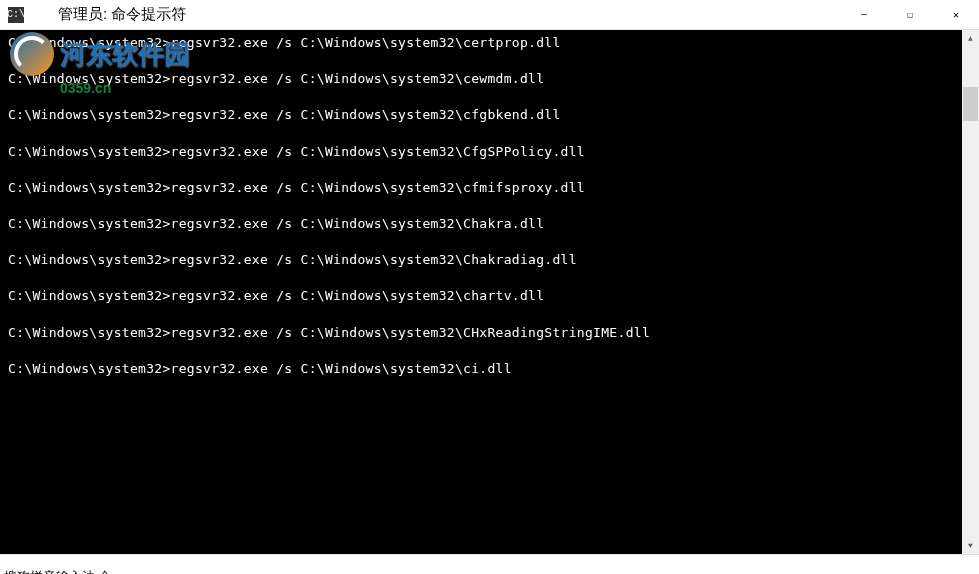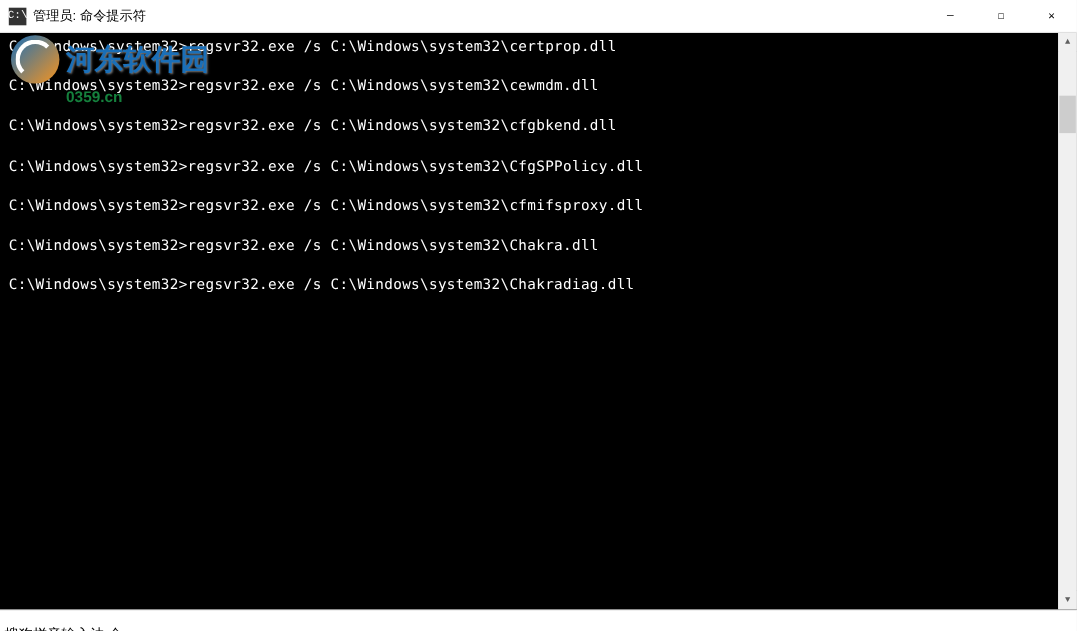--- a/index.html
+++ b/index.html
@@ -29,23 +29,24 @@
       margin-left: 8px;
       margin-right: 6px;
       background: #333;
       font-size: 10px;
       color: #fff;
       display: flex;
       align-items: center;
       justify-content: center;
     }
     .titlebar-title {
-      font-size: 12px;
+      font-size: 15px;
       color: #000;
       font-family: "Microsoft YaHei", sans-serif;
+      margin-left: 28px;
     }
     .window-controls {
       position: absolute;
       right: 0;
       top: 0;
       display: flex;
       height: 30px;
     }
     .win-btn {
       width: 46px;
@@ -188,20 +189,23 @@
 
 <div class="console-area">
   <div class="console-content">
     <div class="cmd-line">C:\Windows\system32&gt;regsvr32.exe /s C:\Windows\system32\certprop.dll</div>
     <div class="cmd-line">C:\Windows\system32&gt;regsvr32.exe /s C:\Windows\system32\cewmdm.dll</div>
     <div class="cmd-line">C:\Windows\system32&gt;regsvr32.exe /s C:\Windows\system32\cfgbkend.dll</div>
     <div class="cmd-line">C:\Windows\system32&gt;regsvr32.exe /s C:\Windows\system32\CfgSPPolicy.dll</div>
     <div class="cmd-line">C:\Windows\system32&gt;regsvr32.exe /s C:\Windows\system32\cfmifsproxy.dll</div>
     <div class="cmd-line">C:\Windows\system32&gt;regsvr32.exe /s C:\Windows\system32\Chakra.dll</div>
     <div class="cmd-line">C:\Windows\system32&gt;regsvr32.exe /s C:\Windows\system32\Chakradiag.dll</div>
+    <div class="cmd-line">C:\Windows\system32&gt;regsvr32.exe /s C:\Windows\system32\chartv.dll</div>
+    <div class="cmd-line">C:\Windows\system32&gt;regsvr32.exe /s C:\Windows\system32\CHxReadingStringIME.dll</div>
+    <div class="cmd-line">C:\Windows\system32&gt;regsvr32.exe /s C:\Windows\system32\ci.dll</div>
   </div>
   <div class="scrollbar">
     <div class="scrollbar-arrow">▲</div>
     <div class="scrollbar-track">
       <div class="scrollbar-thumb"></div>
     </div>
     <div class="scrollbar-arrow bottom">▼</div>
   </div>
 </div>
 

